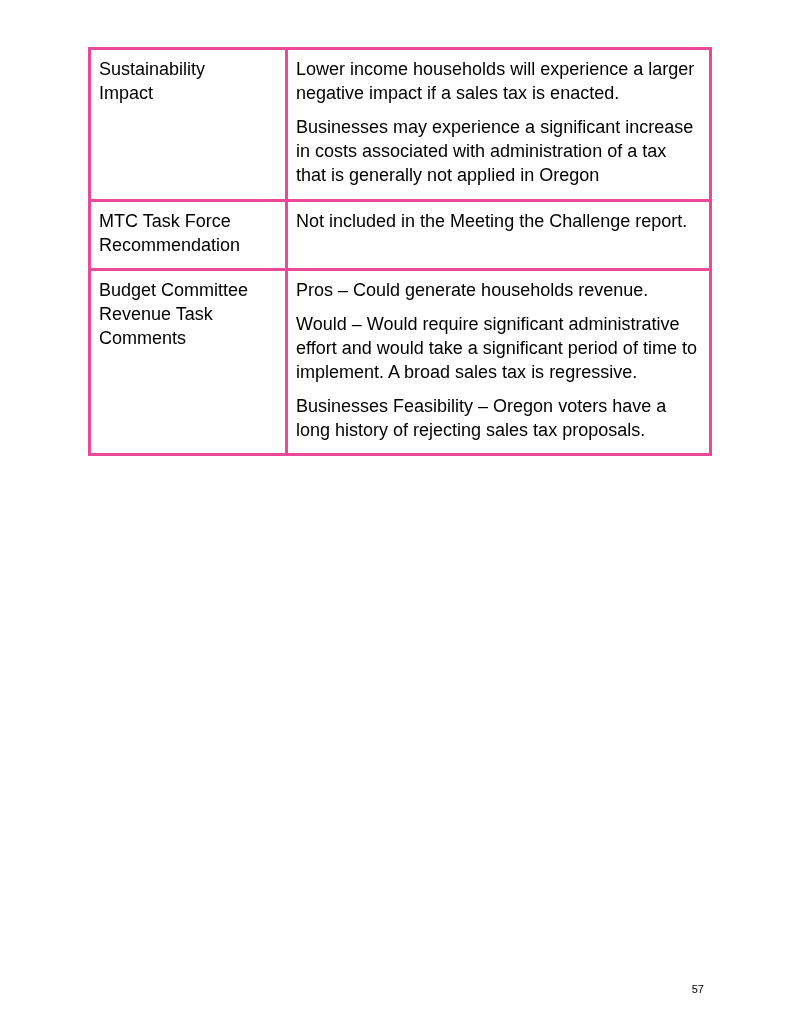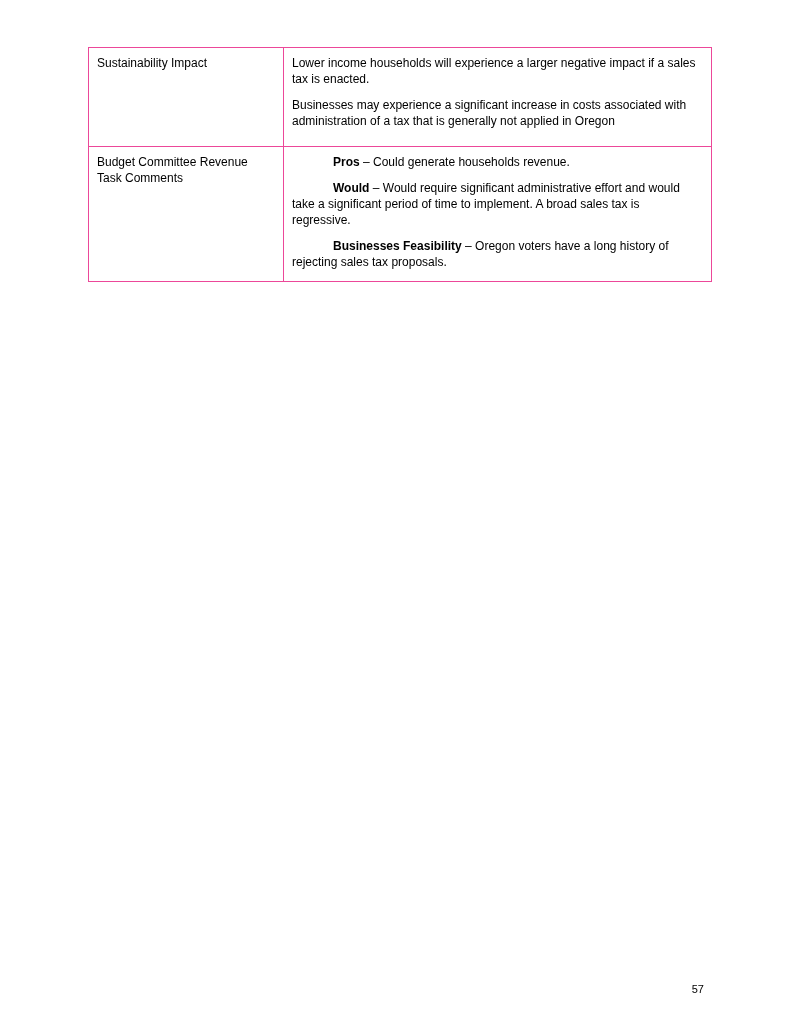--- a/index.html
+++ b/index.html
@@ -22,24 +22,24 @@
   }
   table.doc-table {
     position: absolute;
     left: 88px;
     top: 47px;
     width: 624px;
     border-collapse: collapse;
     table-layout: fixed;
   }
   table.doc-table td {
-    border: 1px solid #ec4899;
+    border: 3px solid #ec4899;
     vertical-align: top;
     padding: 7px 10px 11px 8px;
-    font-size: 12px;
+    font-size: 18px;
     line-height: 1.34;
   }
   td.label-cell {
     width: 176px;
   }
   td.content-cell p {
     margin: 0 0 10px 0;
   }
   td.content-cell p:last-child {
     margin-bottom: 0;
@@ -51,22 +51,21 @@
   .row-mtc td {
     height: 32px;
   }
   .row-sustainability td {
     height: 80px;
   }
   .row-budget td {
     height: 100px;
   }
   strong.lead {
-    font-weight: bold;
-    margin-left: 41px;
+    font-weight: normal;
   }
   .page-number {
     position: absolute;
     top: 983px;
     right: 96px;
     font-size: 11px;
     color: #000000;
     padding-left: 24px;
   }
 </style>
@@ -80,20 +79,28 @@
       <tr class="row-sustainability">
         <td class="label-cell">
           <span class="label-text">Sustainability Impact</span>
         </td>
         <td class="content-cell">
           <p>Lower income households will experience a larger negative impact if a sales tax is enacted.</p>
           <p>Businesses may experience a significant increase in costs associated with administration of a tax that is generally not applied in Oregon</p>
         </td>
       </tr>
 
+      <tr class="row-mtc">
+        <td class="label-cell">
+          <span class="label-text">MTC Task Force Recommendation</span>
+        </td>
+        <td class="content-cell">
+          <p>Not included in the Meeting the Challenge report.</p>
+        </td>
+      </tr>
 
       <tr class="row-budget">
         <td class="label-cell">
           <span class="label-text">Budget Committee Revenue Task Comments</span>
         </td>
         <td class="content-cell">
           <p><strong class="lead">Pros</strong><span> – Could generate households revenue.</span></p>
           <p><strong class="lead">Would</strong><span> – Would require significant administrative effort and would take a significant period of time to implement. A broad sales tax is regressive.</span></p>
           <p><strong class="lead">Businesses Feasibility</strong><span> – Oregon voters have a long history of rejecting sales tax proposals.</span></p>
         </td>

